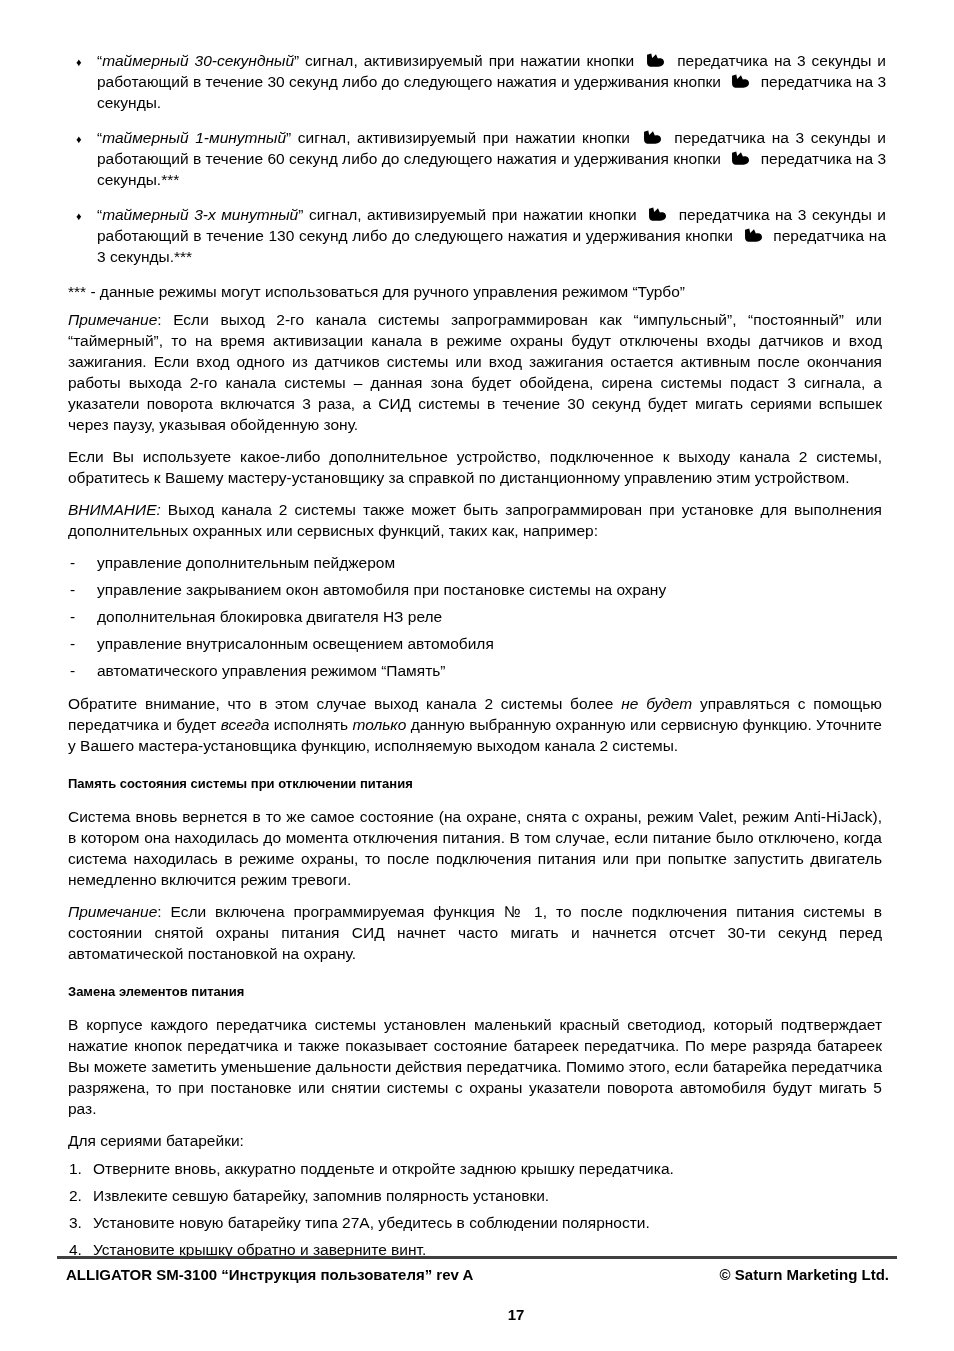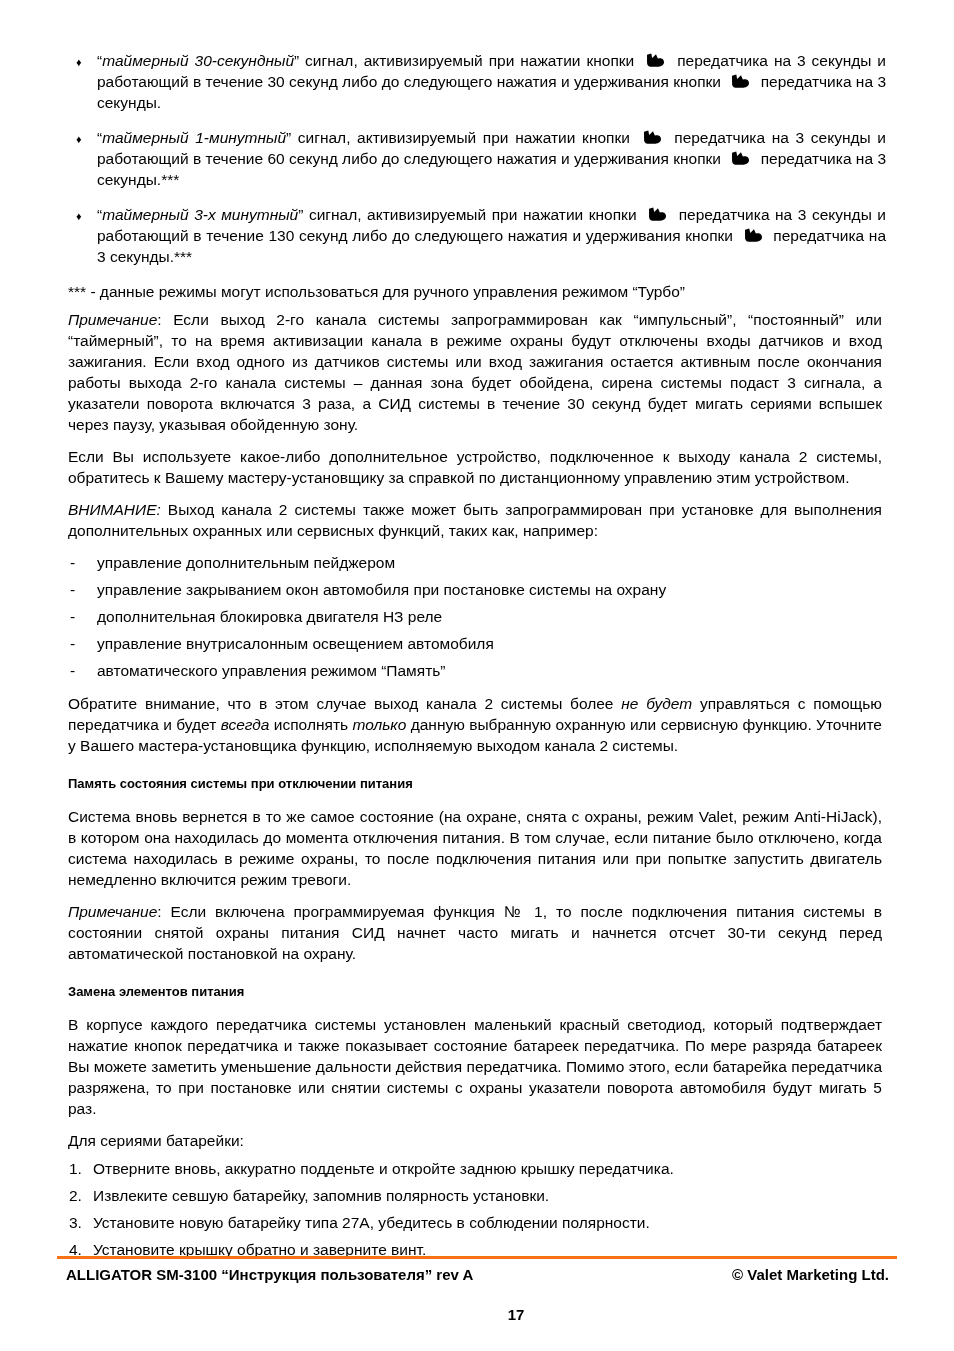--- a/index.html
+++ b/index.html
@@ -15,21 +15,21 @@
   .b-marker{position:absolute;left:8px;top:2px;font-size:11px;line-height:21px;}
   .d-item{position:relative;padding-left:29px;margin:0 0 6px 0;}
   .d-marker{position:absolute;left:2px;top:0;font-size:15.5px;line-height:21px;}
   .n-item{position:relative;padding-left:25px;margin:0 0 6px 0;}
   .n-marker{position:absolute;left:1px;top:0;font-size:15.5px;line-height:21px;}
   .li-text{font-size:15.5px;line-height:21px;text-align:justify;display:block;}
   .single{text-align:left;}
   h2.sec{font-size:13px;line-height:22px;font-weight:bold;margin:17px 0 11px 0;}
   .bi{font-weight:normal;font-style:italic;}
   .btn-icon{display:inline-block;vertical-align:-2px;margin:0 5px;}
-  .footer{position:absolute;left:57px;top:1256px;width:840px;border-top:3px solid #f97316;}
+  .footer{position:absolute;left:57px;top:1256px;width:840px;border-top:3px solid #404040;}
   .footer-row{display:flex;justify-content:space-between;padding:6px 8px 0 9px;
     font-size:15px;font-weight:bold;line-height:19px;}
   .pageno{position:absolute;top:1306px;left:0;width:954px;text-align:center;
     font-size:15px;font-weight:bold;margin-left:39px;}
 </style>
 </head>
 <body>
 
 <div class="page">
   <div class="content">
@@ -133,17 +133,17 @@
     <div class="n-item">
       <span class="n-marker">4.</span>
       <span class="li-text single">Установите крышку обратно и заверните винт.</span>
     </div>
 
   </div>
 
   <div class="footer">
     <div class="footer-row">
       <span>ALLIGATOR SM-3100  “Инструкция пользователя” rev A</span>
-      <span>© Valet Marketing Ltd.</span>
+      <span>© Saturn Marketing Ltd.</span>
     </div>
   </div>
   <div class="pageno">17</div>
 </div>
 
 </body></html>

